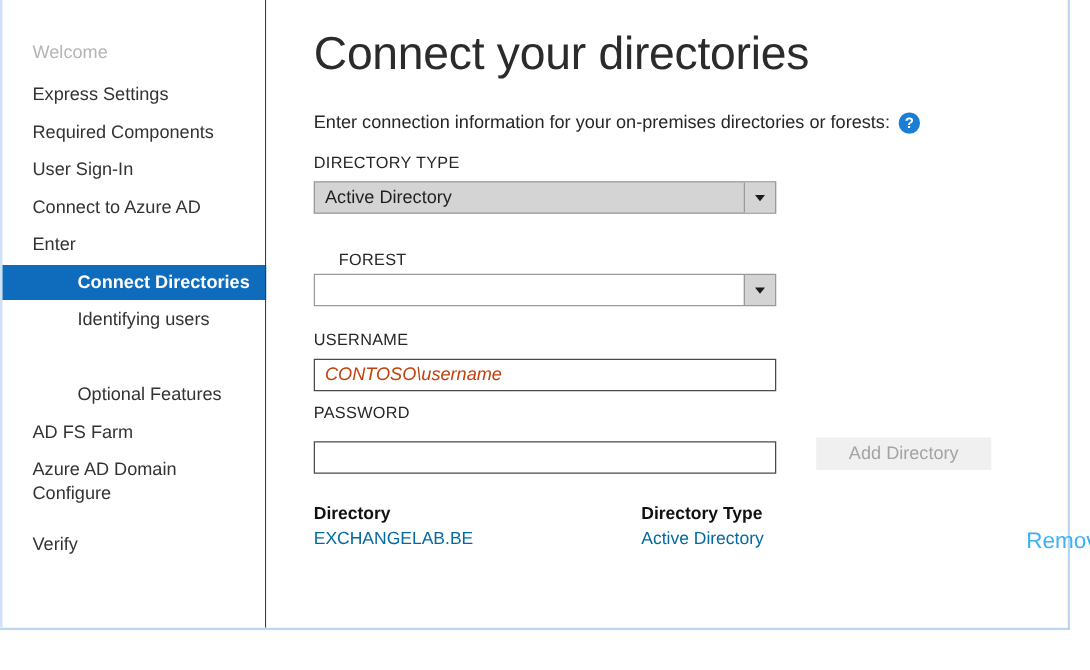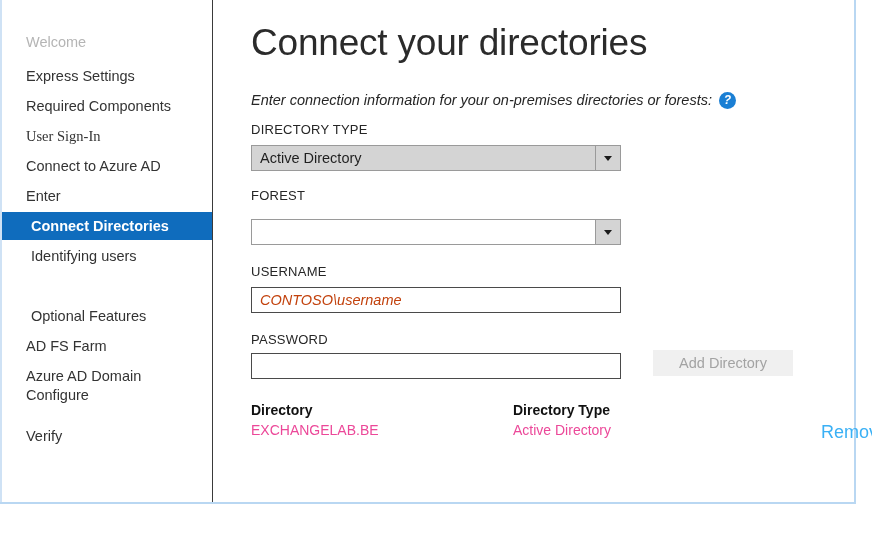--- a/index.html
+++ b/index.html
@@ -52,21 +52,21 @@
     width: 212px;
     height: 28px;
     line-height: 28px;
     font-size: 14.5px;
     color: #333333;
     padding-left: 24px;
     box-sizing: border-box;
     white-space: nowrap;
   }
   .nav-item.sub {
-    padding-left: 29px;
+    padding-left: 60px;
   }
   .nav-item.done {
     color: #b5b5b5;
   }
   .nav-item.active {
     background: #0f6cbd;
     color: #ffffff;
     font-weight: bold;
   }
   
@@ -87,23 +87,21 @@
     color: #2b2b2b;
     letter-spacing: -0.2px;
     white-space: nowrap;
   }
   #subtitle-row {
     position: absolute;
     left: 38px;
     top: 90px;
     height: 20px;
     display: flex;
-    align-items: center;
-    white-space: nowrap;
-    font-style: italic;
+    white-space: nowrap;
   }
   #subtitle-text {
     font-size: 14.5px;
     color: #262626;
   }
   #help-icon {
     display: inline-block;
     margin-left: 7px;
     width: 17px;
     height: 17px;
@@ -219,41 +217,41 @@
   .tbl-head .col-dir,
   .tbl-head .col-type,
   .tbl-head .col-act {
     font-size: 14px;
     font-weight: bold;
     color: #111111;
   }
   .tbl-body .col-dir,
   .tbl-body .col-type {
     font-size: 14px;
-    color: #ec4899;
+    color: #0369a1;
   }
   .remove-link {
     font-size: 18px;
     color: #3ab0f5;
     cursor: pointer;
     margin-left: 48px;
   }
 </style>
 </head>
 <body>
 
 <div id="screen">
   <div id="wizard">
 
     <div id="sidebar">
 
       <div class="nav-item done" style="top:28px;"><span>Welcome</span></div>
       <div class="nav-item" style="top:62px;"><span>Express Settings</span></div>
       <div class="nav-item" style="top:92px;"><span>Required Components</span></div>
-      <div class="nav-item" style="top:122px;font-family:Liberation Serif, serif;"><span>User Sign-In</span></div>
+      <div class="nav-item" style="top:122px;"><span>User Sign-In</span></div>
       <div class="nav-item" style="top:152px;"><span>Connect to Azure AD</span></div>
       <div class="nav-item" style="top:182px;"><span>Enter</span></div>
       <div class="nav-item sub active" style="top:212px;"><span>Connect Directories</span></div>
       <div class="nav-item sub" style="top:242px;"><span>Identifying users</span></div>
       <div class="nav-item sub" style="top:302px;"><span>Optional Features</span></div>
       <div class="nav-item" style="top:332px;"><span>AD FS Farm</span></div>
       <div class="nav-item" style="top:362px;"><span>Azure AD Domain</span></div>
       <div class="nav-item" style="top:381px;"><span>Configure</span></div>
       <div class="nav-item" style="top:422px;"><span>Verify</span></div>
 
@@ -270,34 +268,34 @@
       </div>
 
       <div class="field-label" style="top:122px;">DIRECTORY TYPE</div>
       <div class="combo filled" style="top:145px;">
         <div class="value">Active Directory</div>
         <div class="arrow-btn">
             <div class="caret"></div>
           </div>
       </div>
 
-      <div class="field-label" style="top:188px;">FOREST</div>
+      <div class="field-label" style="top:200px;margin-left:20px;">FOREST</div>
       <div class="combo empty" style="top:219px;">
         <div class="value"></div>
         <div class="arrow-btn">
             <div class="caret"></div>
           </div>
       </div>
 
       <div class="field-label" style="top:264px;">USERNAME</div>
       <div class="textbox" style="top:287px;">
         <div class="placeholder">CONTOSO\username</div>
       </div>
 
-      <div class="field-label" style="top:332px;">PASSWORD</div>
+      <div class="field-label" style="top:322px;">PASSWORD</div>
       <div class="textbox" style="top:353px;">
         <div class="value"></div>
       </div>
 
       <div id="add-directory-button">Add Directory</div>
 
       <div id="results-table">
         <div class="tbl-row tbl-head">
           <span class="col-dir">Directory</span>
           <span class="col-type">Directory Type</span>

